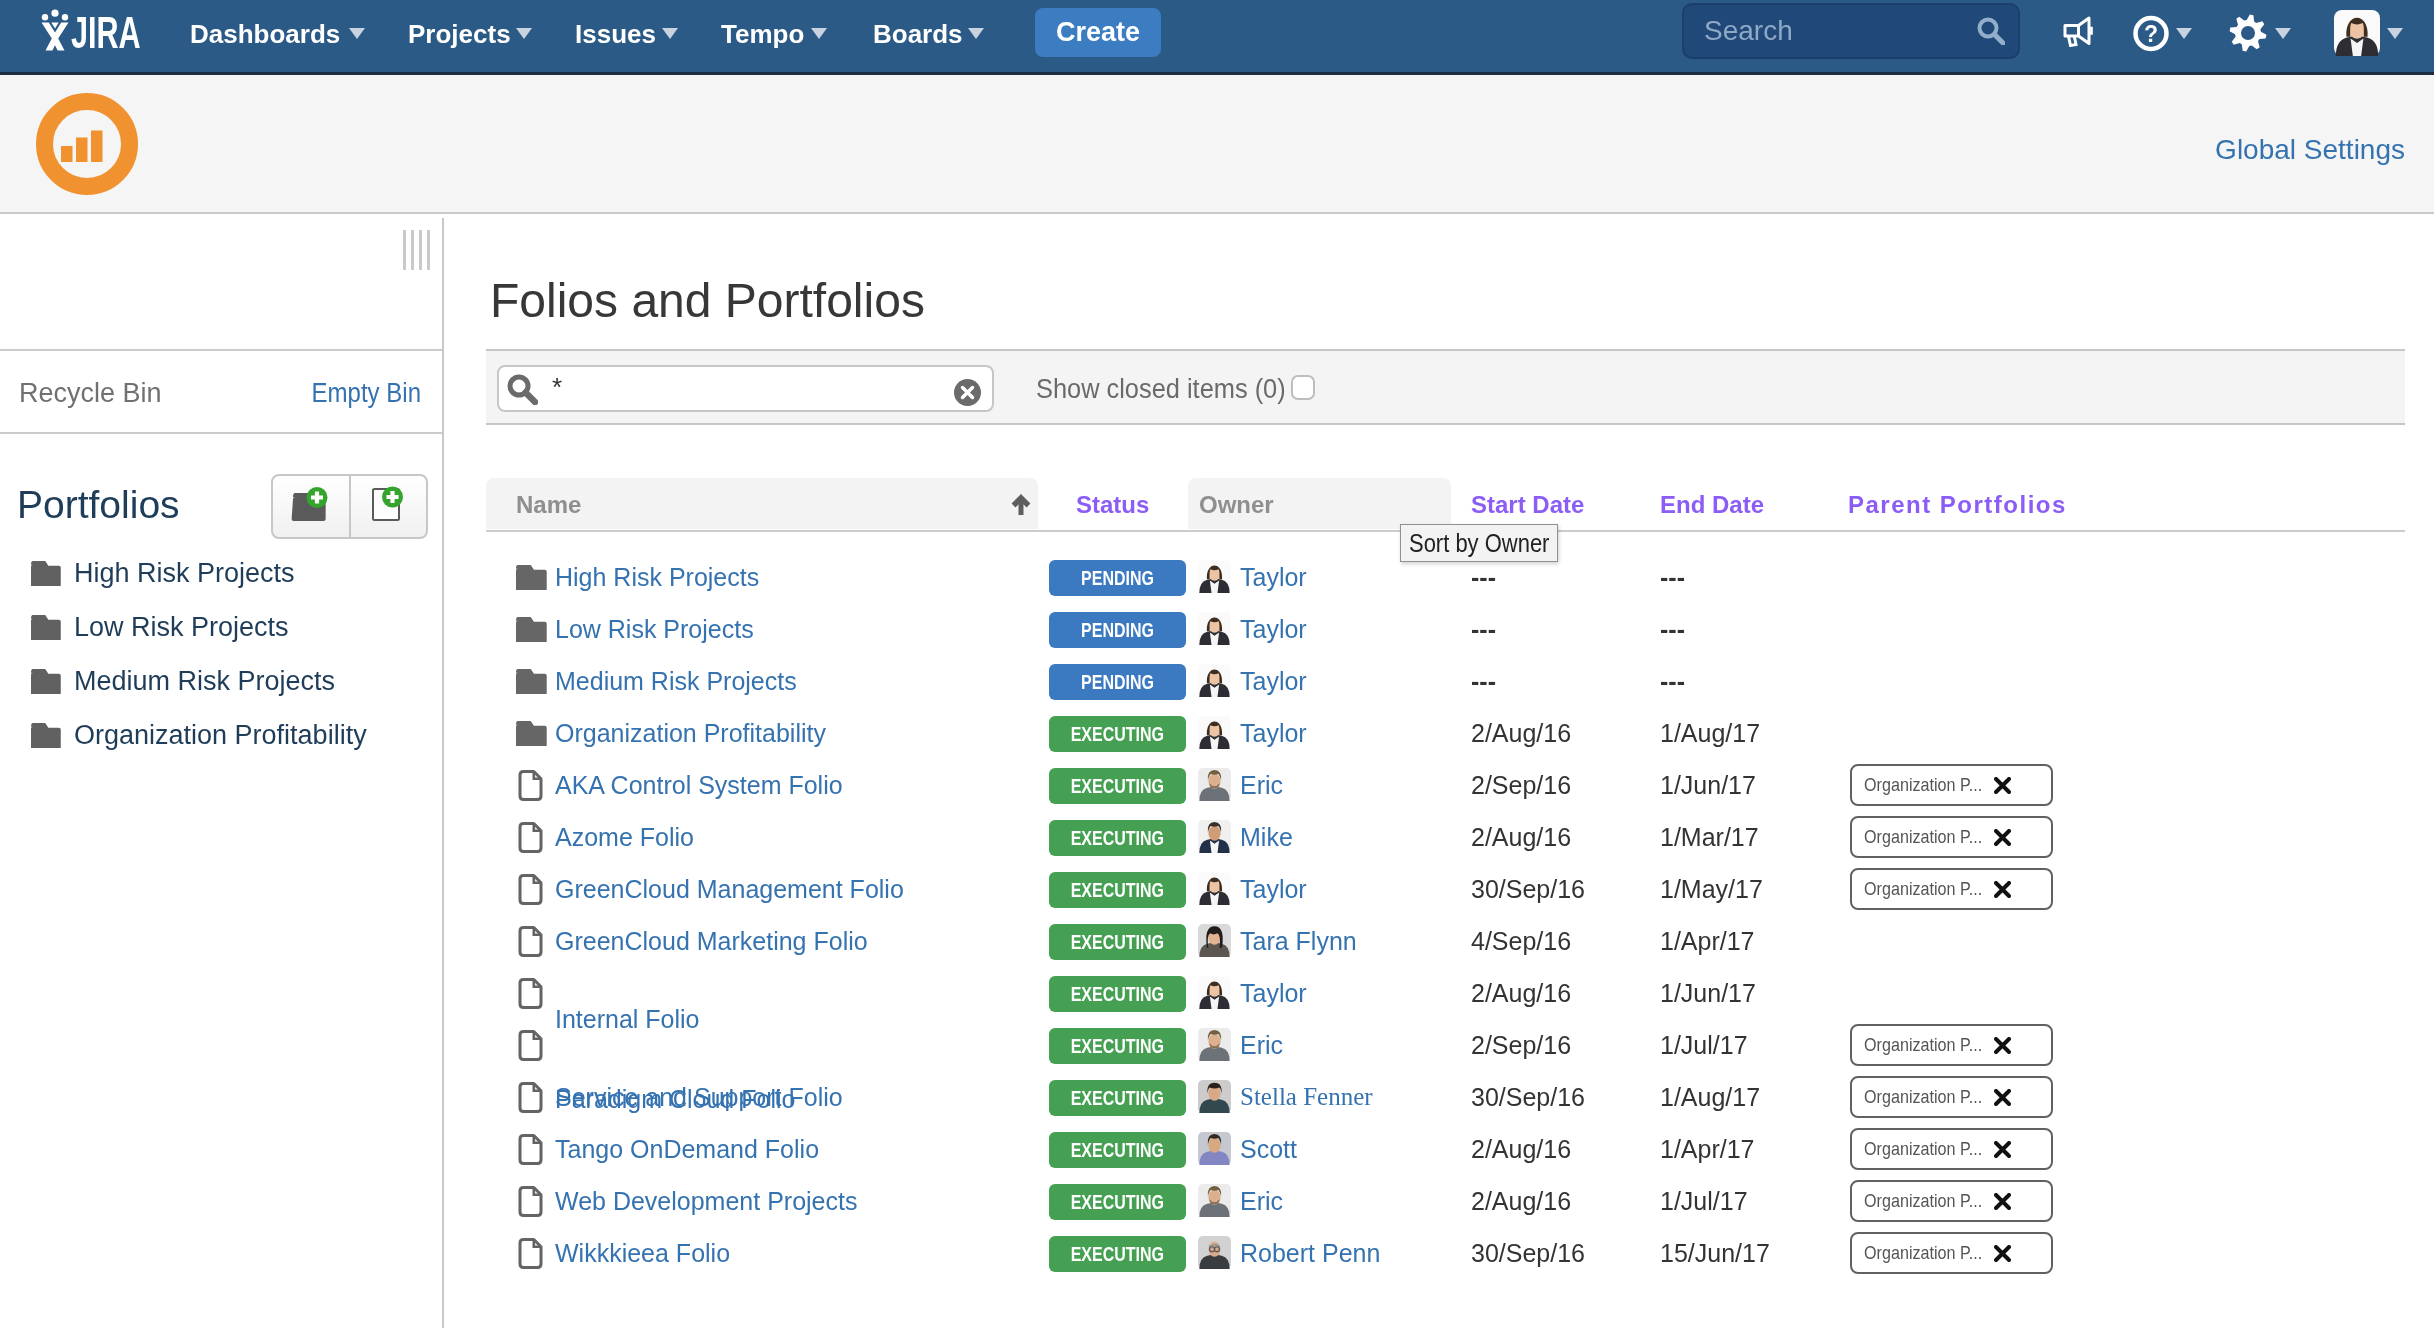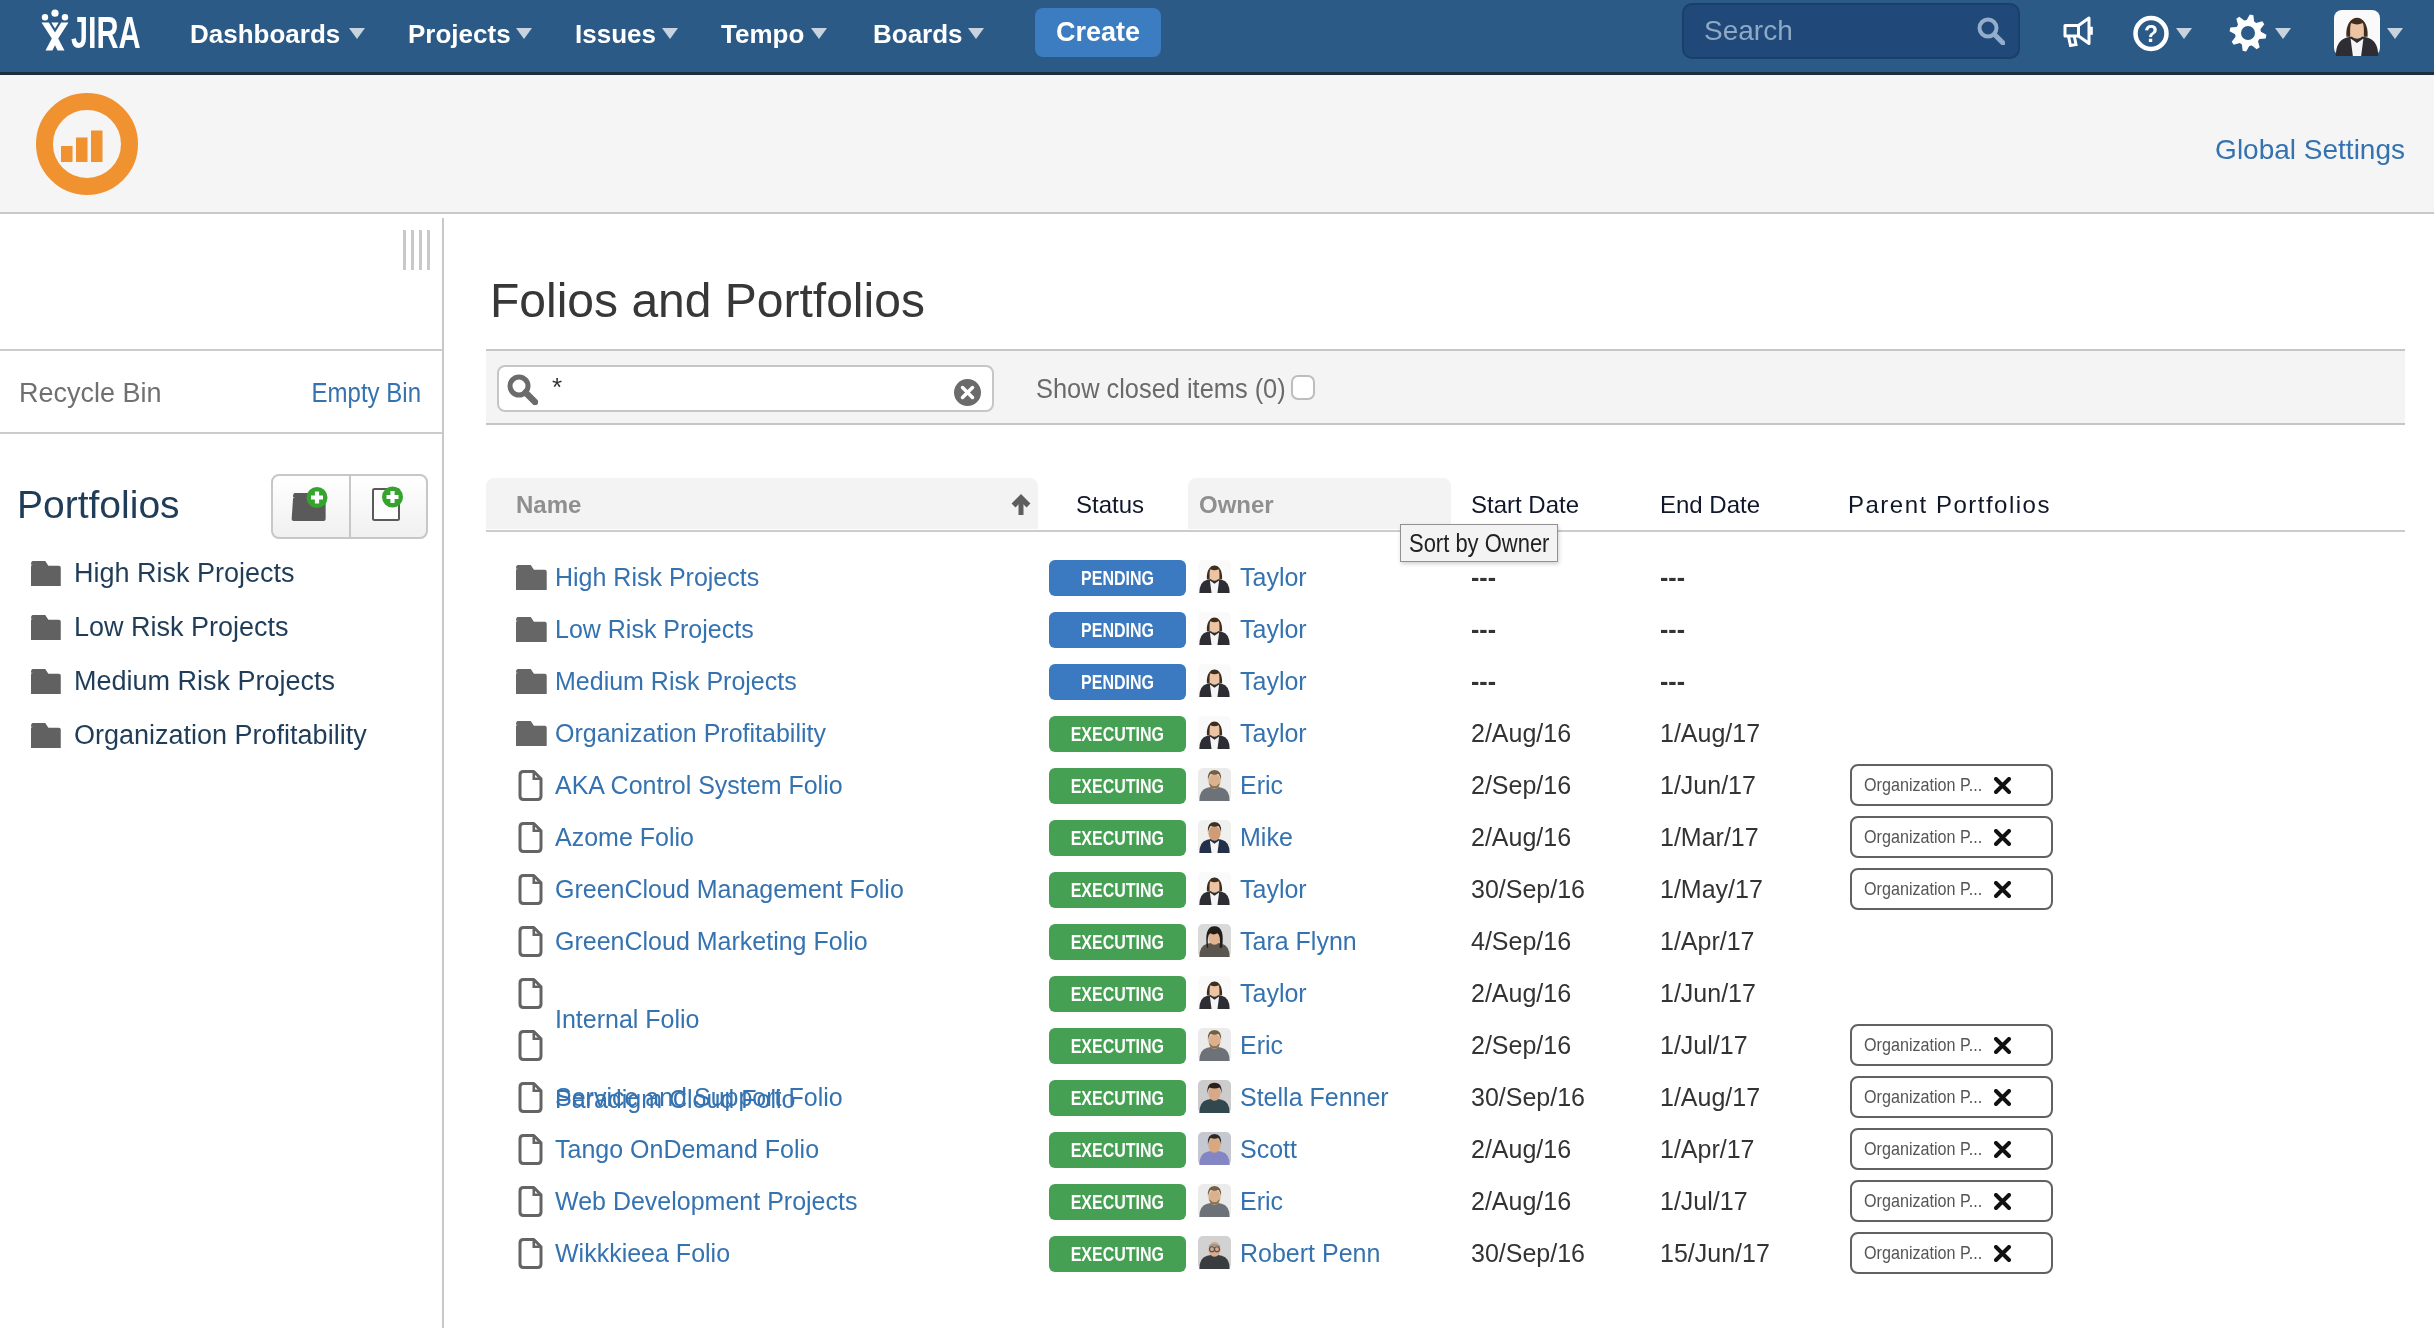--- a/index.html
+++ b/index.html
@@ -4,21 +4,21 @@
 html,body{width:2434px;height:1328px;overflow:hidden;}
 #page{position:relative;width:2434px;height:1328px;background:#fff;font-family:"Liberation Sans",sans-serif;overflow:hidden;}
 .abs{position:absolute;}
 .vc{transform:translateY(-50%);white-space:nowrap;}
 .navitem{color:#fff;font-size:26px;font-weight:bold;}
 .navtri{width:0;height:0;border-left:8px solid transparent;border-right:8px solid transparent;border-top:11px solid #c9d3e0;}
 .loz{height:36px;width:137px;border-radius:6px;color:#fff;text-align:center;}
 .loz span{display:inline-block;font-size:20px;font-weight:bold;line-height:36px;transform:scaleX(0.8);transform-origin:center;}
 .rowlink{font-size:25px;color:#3572b0;}
 .date{font-size:25px;color:#333333;}
-.th{font-size:24px;font-weight:normal;color:#0f172a;}
+.th{font-size:24px;font-weight:bold;color:#8b5cf6;}
 </style></head><body>
 <div id="page">
 <div class="abs" style="left:0;top:0;width:2434px;height:72px;background:#2b5a87;"></div>
 <div class="abs" style="left:0;top:72px;width:2434px;height:3px;background:#1d2c3e;"></div>
 <svg class="abs" style="left:40px;top:9px;" width="30" height="43" viewBox="0 0 30 43">
       <circle cx="15" cy="4.2" r="3.6" fill="#fff"></circle>
       <circle cx="5" cy="8.2" r="3.2" fill="#fff"></circle>
       <circle cx="25" cy="8.2" r="3.2" fill="#fff"></circle>
       <path d="M1.5 13.5 L8.8 13.5 L15 23.5 L21.2 13.5 L28.5 13.5 L18.2 29.5 L24.5 41.5 L17.6 41.5 L15 36.3 L12.4 41.5 L5.5 41.5 L11.8 29.5 Z" fill="#fff"></path>
       <path d="M15 19.5 L11.3 13.5 L18.7 13.5 Z" fill="#fff"></path>
@@ -457,21 +457,21 @@
 <div class="abs" style="left:555px;top:1097px;">
       <div class="vc rowlink">Service and Support Folio</div>
     </div>
 <div class="abs loz" style="left:1049px;top:1080px;background:#45a053;"><span>EXECUTING</span></div>
 <svg class="abs" style="left:1198px;top:1080px;" width="33" height="33" viewBox="0 0 33 33">
       <rect width="33" height="33" rx="5" fill="#cccccc"></rect>
       <path d="M1.32 33 q0 -11.22 7.92 -13.200000000000001 l7.26 -1.6500000000000001 l7.26 1.6500000000000001 q7.92 1.98 7.92 13.200000000000001 z" fill="#31494e"></path>
       <ellipse cx="16.5" cy="13.200000000000001" rx="6.1049999999999995" ry="7.425" fill="#d9a887"></ellipse>
       <path d="M9.569999999999999 13.86 q-1.32 -11.22 6.93 -11.22 q8.25 0 6.93 11.22 q-0.33 -4.95 -1.98 -6.2700000000000005 q-4.62 1.98 -9.9 0 q-1.6500000000000001 1.32 -1.98 6.2700000000000005 z" fill="#2a211c"></path>
     </svg>
-<div class="abs" style="left:1240px;top:1097px;">
+<div class="abs" style="left:1240px;top:1097px;font-family:Liberation Serif, serif;">
       <div class="vc" style="font-size:25px;color:#3572b0;">Stella Fenner</div>
     </div>
 <div class="abs" style="left:1471px;top:1097px;">
       <div class="vc date" style="">30/Sep/16</div>
     </div>
 <div class="abs" style="left:1660px;top:1097px;">
       <div class="vc date" style="">1/Aug/17</div>
     </div>
 <div class="abs" style="left:1850px;top:1076px;width:203px;height:42px;border:2px solid #616161;border-radius:8px;background:#fff;"></div>
 <div class="abs" style="left:1864px;top:1097px;">

